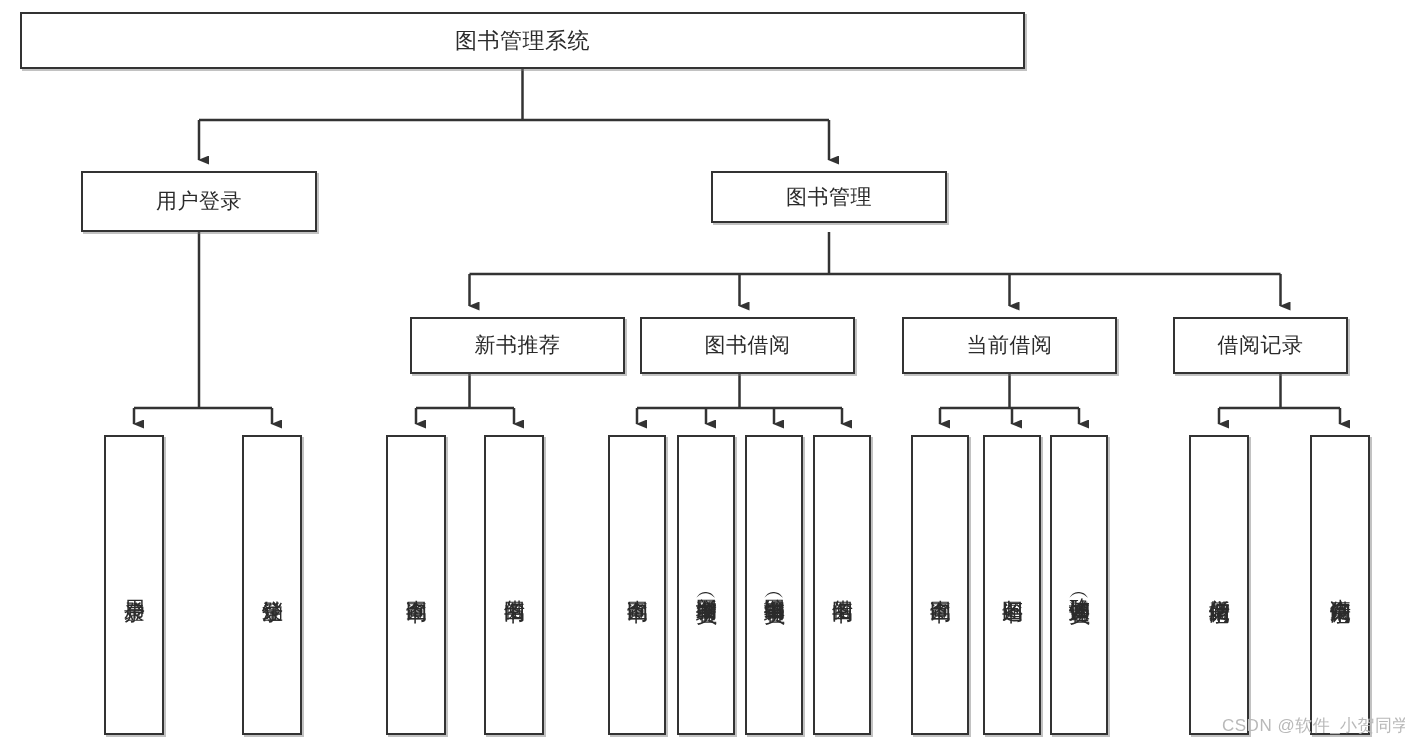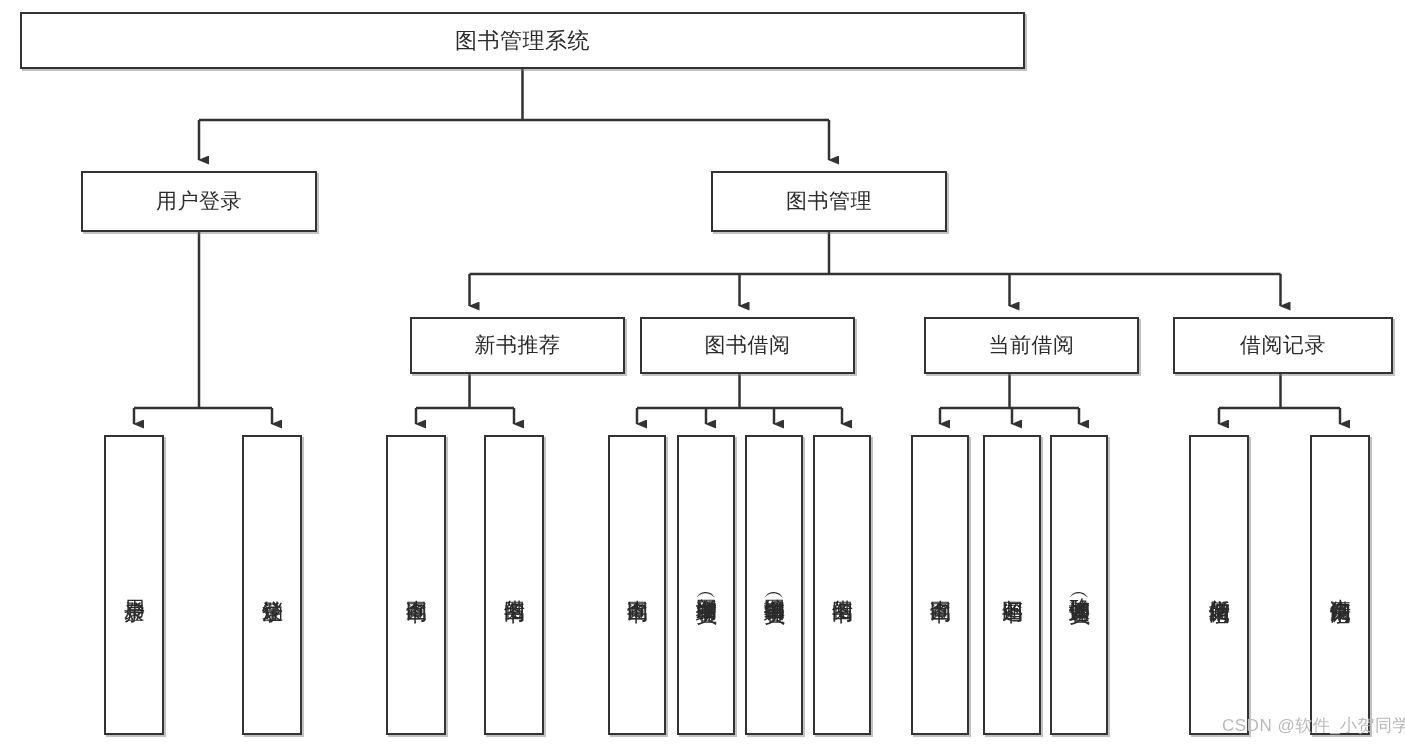--- a/index.html
+++ b/index.html
@@ -110,34 +110,34 @@
       </g>
   </svg>
 
   <div class="node-box root" style="left: 20px; top: 12px; width: 1005px; height: 57px;">
     <span class="node-label">图书管理系统</span>
   </div>
 
   <div class="node-box" style="left: 81px; top: 171px; width: 236px; height: 61px;">
     <span class="node-label">用户登录</span>
   </div>
-  <div class="node-box" style="left: 711px; top: 171px; width: 236px; height: 61px;">
+  <div class="node-box" style="left: 711px; top: 171px; width: 236px; height: 52px;">
     <span class="node-label">图书管理</span>
   </div>
 
   <div class="node-box" style="left: 362px; top: 317px; width: 215px; height: 57px; margin-left: 48px;">
     <span class="node-label">新书推荐</span>
   </div>
   <div class="node-box" style="left: 640px; top: 317px; width: 215px; height: 57px;">
     <span class="node-label">图书借阅</span>
   </div>
-  <div class="node-box" style="left: 924px; top: 317px; width: 215px; height: 57px;">
+  <div class="node-box" style="left: 902px; top: 317px; width: 215px; height: 57px;">
     <span class="node-label">当前借阅</span>
   </div>
-  <div class="node-box" style="left: 1173px; top: 317px; width: 220px; height: 57px;">
+  <div class="node-box" style="left: 1173px; top: 317px; width: 175px; height: 57px;">
     <span class="node-label">借阅记录</span>
   </div>
 
   <div class="node-box vertical" style="left: 104px; top: 435px; width: 60px; height: 300px;">
     <span class="node-label">用户登录</span>
   </div>
   <div class="node-box vertical" style="left: 242px; top: 435px; width: 60px; height: 300px;">
     <span class="node-label">注销登录</span>
   </div>
   <div class="node-box vertical" style="left: 386px; top: 435px; width: 60px; height: 300px;">

